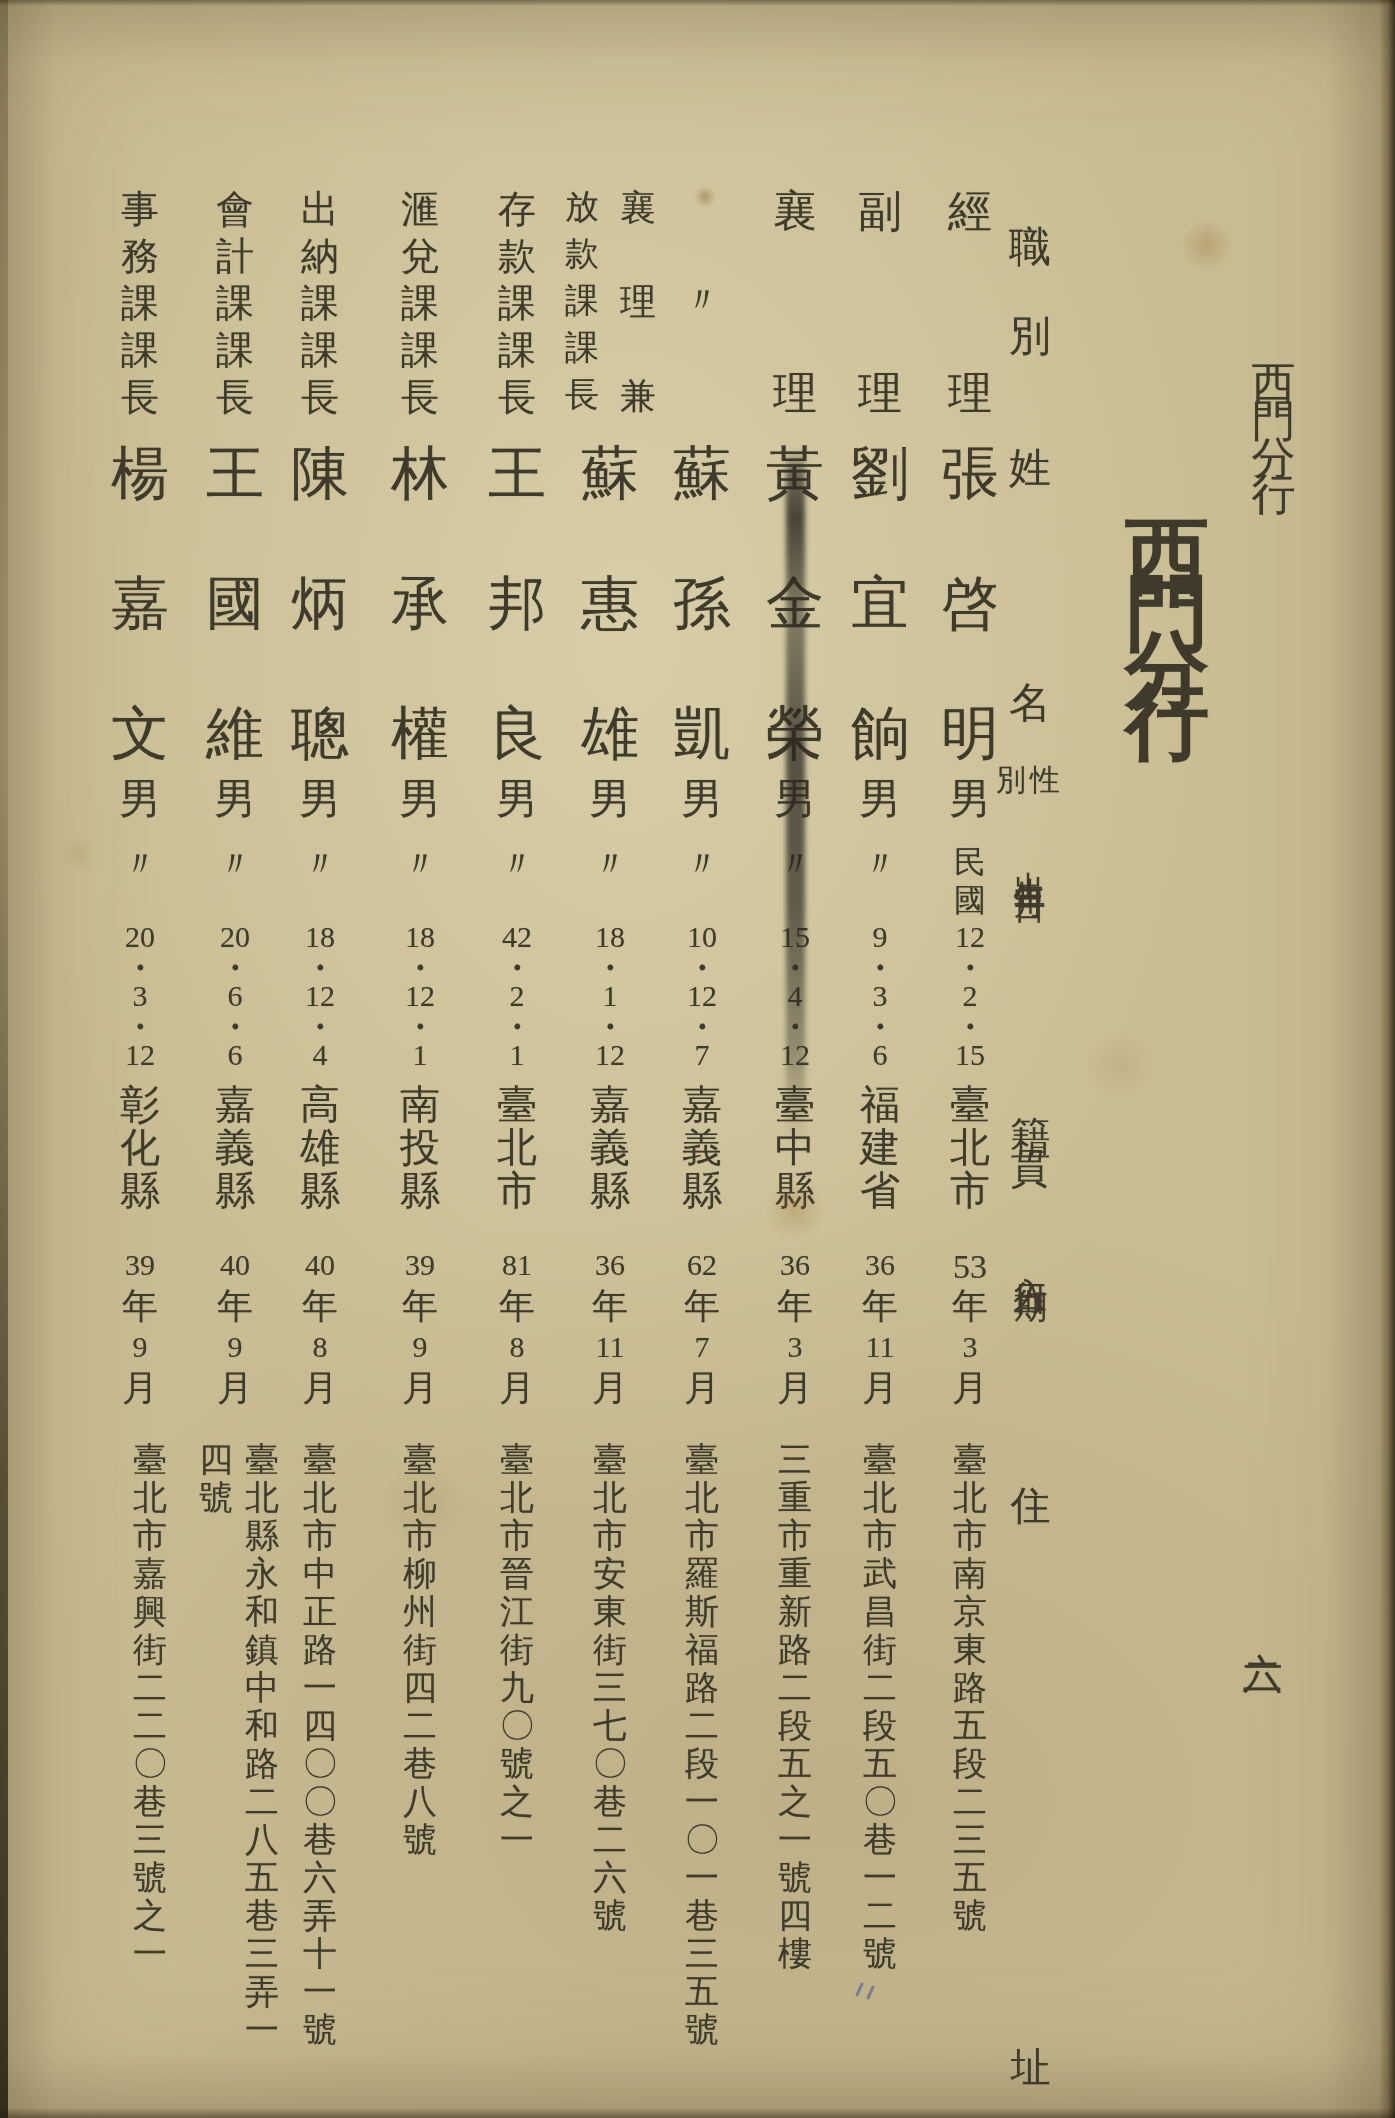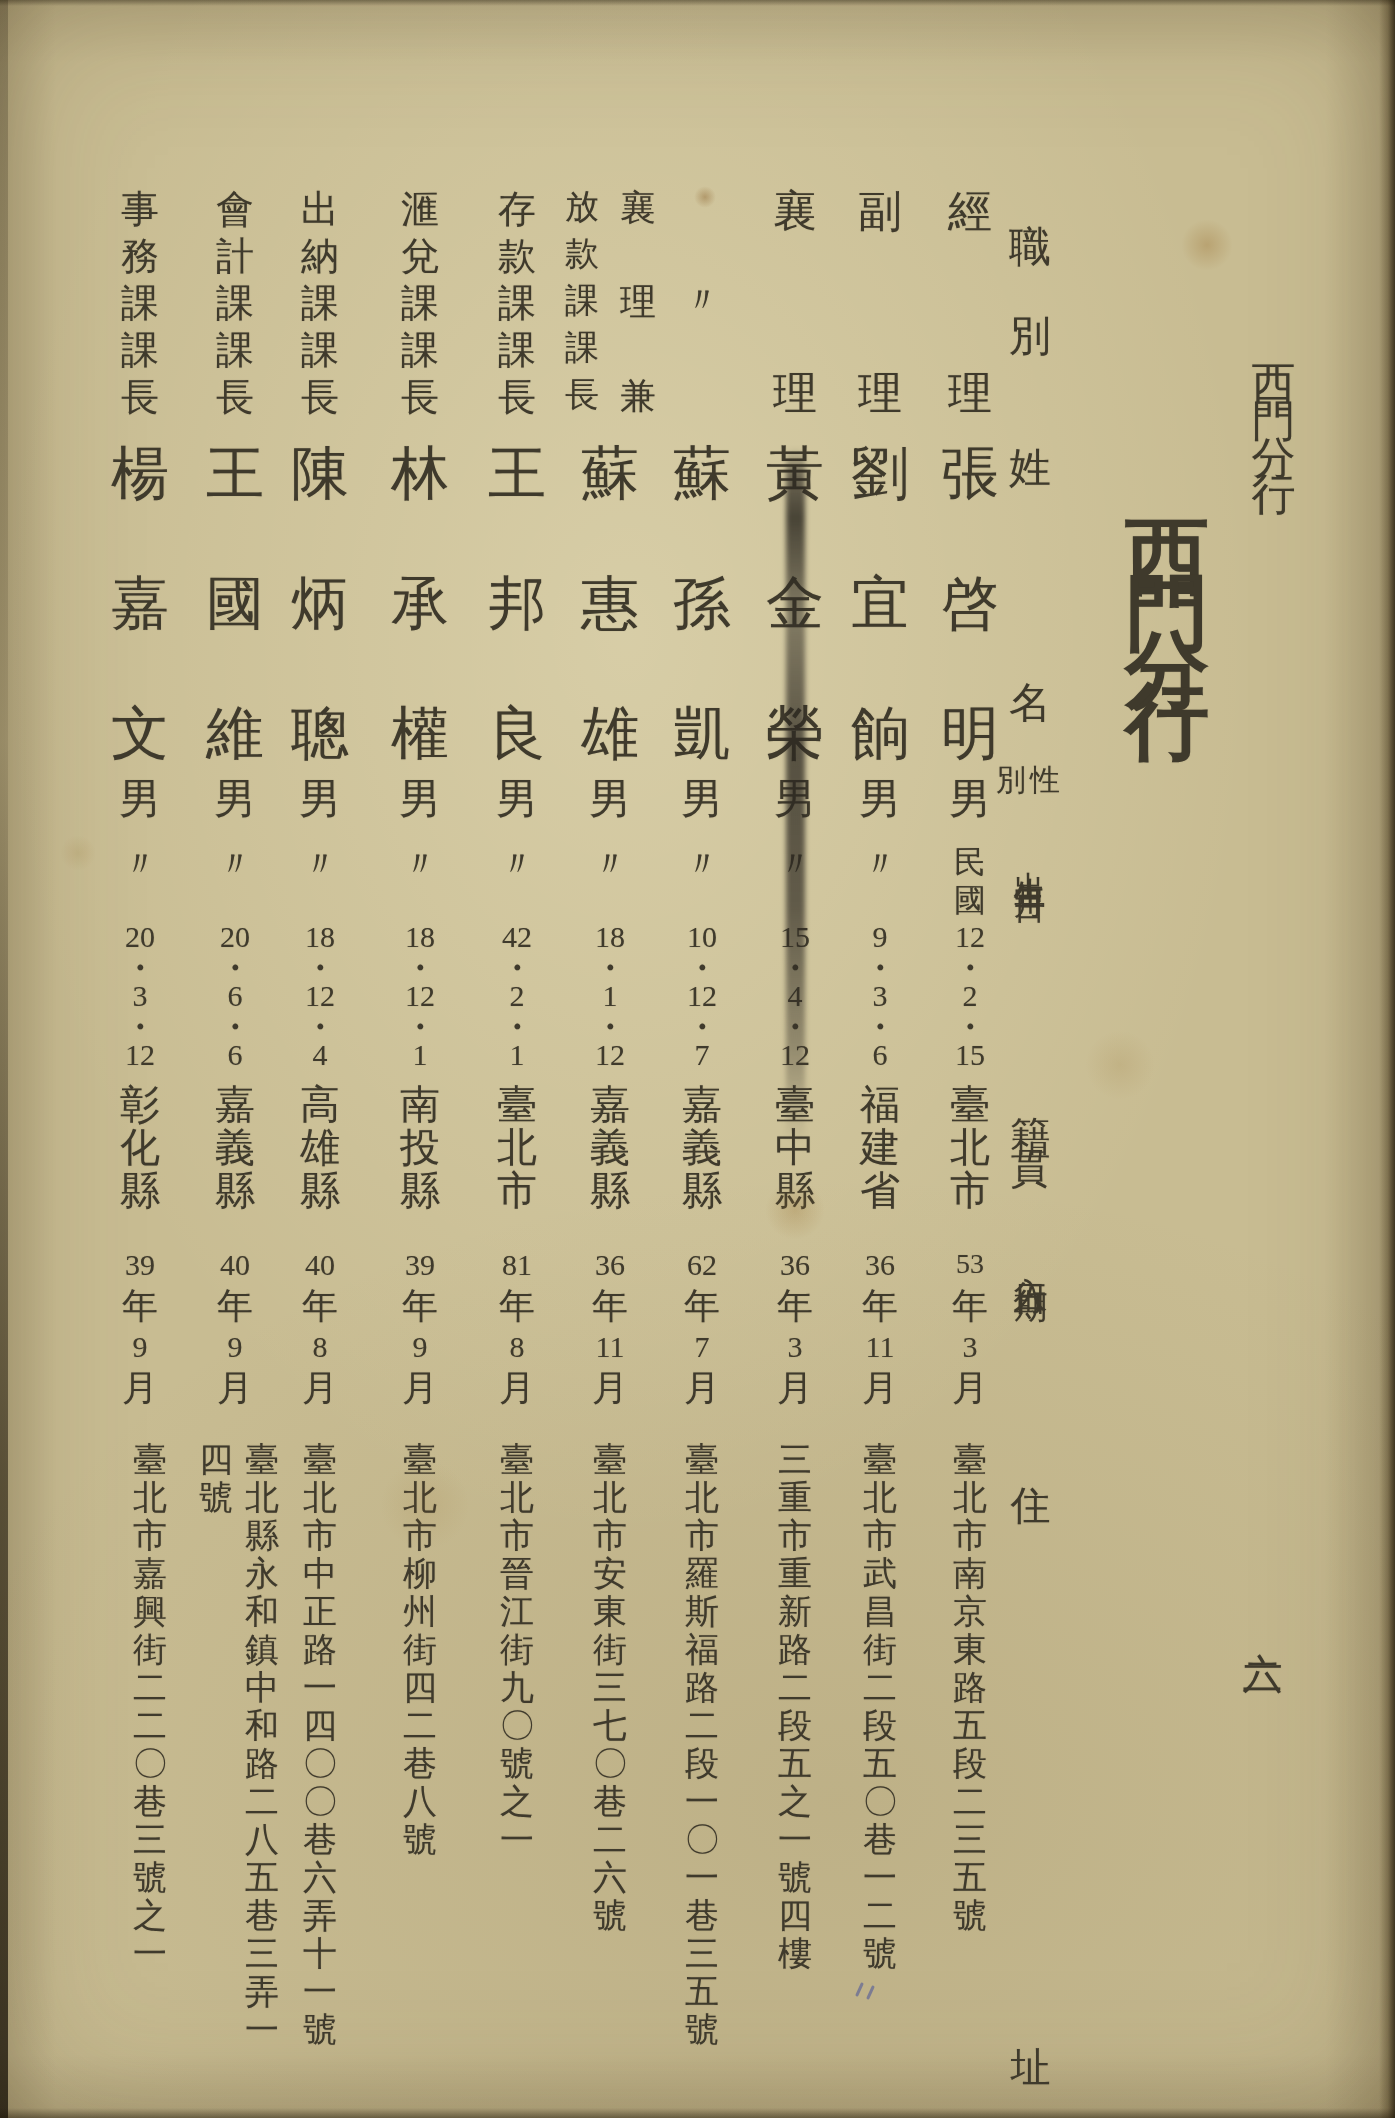--- a/index.html
+++ b/index.html
@@ -93,21 +93,21 @@
           <span class="ch" style="left: calc(50% + 0px); top: 981px; font-size: 30px;">2</span>
           <span class="ch" style="left: calc(50% + 0px); top: 1012px; font-size: 30px; font-weight: 700;">・</span>
           <span class="ch" style="left: calc(50% + 0px); top: 1040px; font-size: 30px;">15</span>
         </div>
         <div class="fieldwrap">
           <span class="ch" style="left: calc(50% + 0px); top: 1085px; font-size: 40px;">臺</span>
           <span class="ch" style="left: calc(50% + 0px); top: 1128px; font-size: 40px;">北</span>
           <span class="ch" style="left: calc(50% + 0px); top: 1171px; font-size: 40px;">市</span>
         </div>
         <div class="fieldwrap">
-          <span class="ch" style="left: calc(50% + 0px); top: 1250px; font-size: 28px;">53</span>
+          <span class="ch" style="left: calc(50% + 0px); top: 1250px; font-size: 34px;">53</span>
           <span class="ch" style="left: calc(50% + 0px); top: 1288px; font-size: 36px;">年</span>
           <span class="ch" style="left: calc(50% + 0px); top: 1332px; font-size: 30px;">3</span>
           <span class="ch" style="left: calc(50% + 0px); top: 1370px; font-size: 36px;">月</span>
         </div>
         <div class="fieldwrap">
           <span class="ch" style="left: calc(50% + 0px); top: 1443px; font-size: 34px;">臺</span>
           <span class="ch" style="left: calc(50% + 0px); top: 1481px; font-size: 34px;">北</span>
           <span class="ch" style="left: calc(50% + 0px); top: 1519px; font-size: 34px;">市</span>
           <span class="ch" style="left: calc(50% + 0px); top: 1557px; font-size: 34px;">南</span>
           <span class="ch" style="left: calc(50% + 0px); top: 1595px; font-size: 34px;">京</span>

